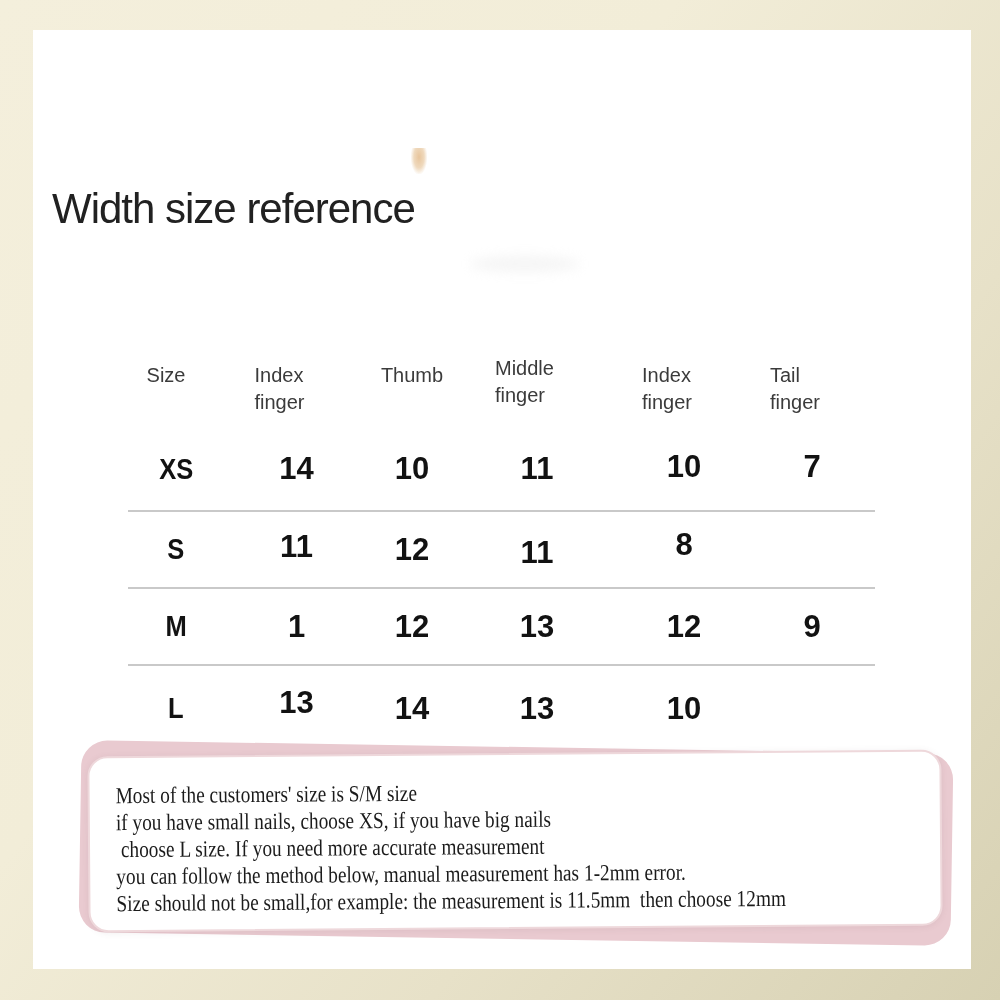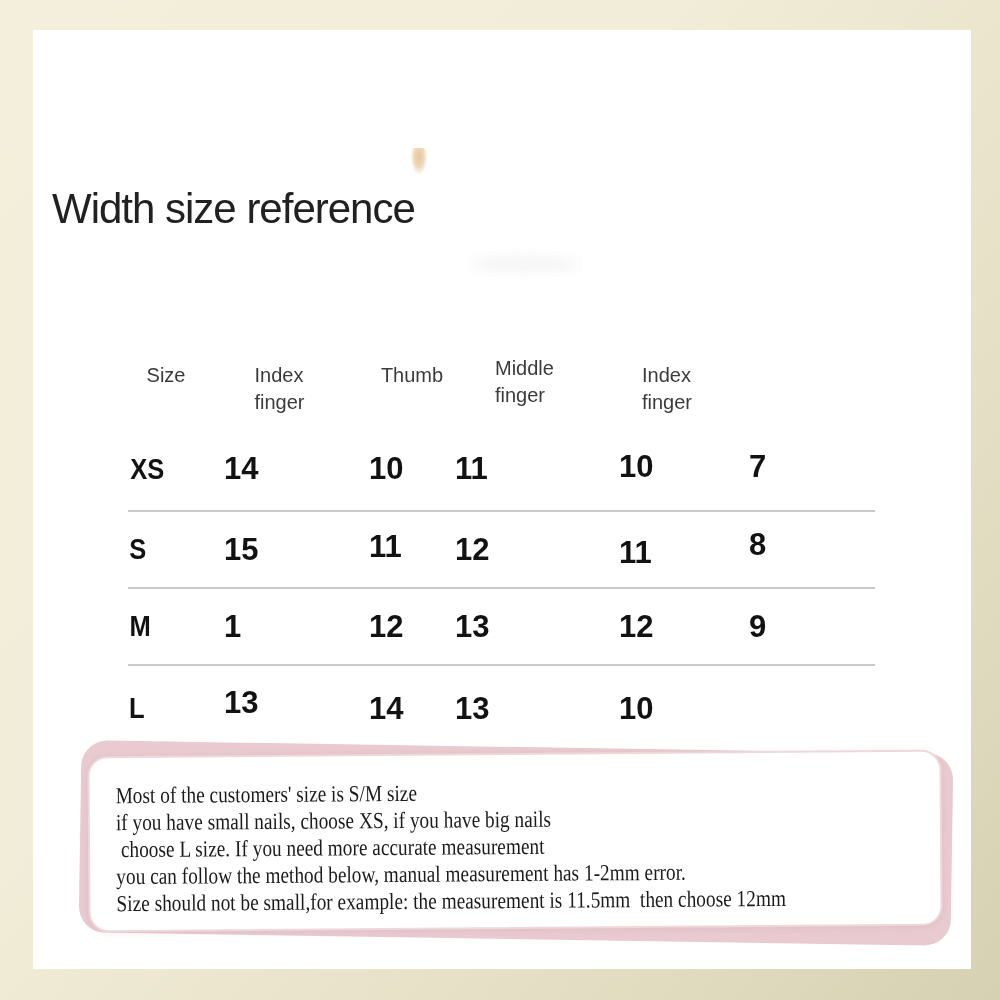--- a/index.html
+++ b/index.html
@@ -29,21 +29,21 @@
   
   .size-table{position:absolute;left:95px;top:332px;width:747px;}
   .trow{display:grid;grid-template-columns:96px 145px 86px 164px 130px 126px;}
   .thead{height:66px;}
   .thead .cell{display:flex;justify-content:center;align-items:flex-start;
     font-size:20px;line-height:27px;color:#3b3b3b;text-align:left;}
   .thead .cell span{display:inline-block;max-width:84px;}
   .size-head{color:#e4372c;font-size:28px;transform:translateX(-10px);}
   .col-middle{transform:translateY(-7px);}
 
-  .drow .cell{display:flex;align-items:center;
+  .drow .cell{display:flex;justify-content:center;align-items:center;
     font-size:31px;font-weight:bold;color:#121212;}
   .r1{height:82px;}
   .r2{height:75px;border-top:2px solid #c9c9c9;}
   .r3{height:75px;border-top:2px solid #c9c9c9;}
   .r4{height:85px;border-top:2px solid #c9c9c9;}
   .size-cell span{display:inline-block;font-size:29px;transform:scaleX(0.88);}
   .ju2{transform:translateY(-2px);} .ju3{transform:translateY(-3px);}
   .ju5{transform:translateY(-5px);} .ju6{transform:translateY(-6px);}
   .jd3{transform:translateY(3px);}
 
@@ -85,38 +85,40 @@
           </div>
         <div class="cell">
             <span>Thumb</span>
           </div>
         <div class="cell col-middle">
             <span>Middle finger</span>
           </div>
         <div class="cell">
             <span>Index finger</span>
           </div>
+        <div class="cell">
+            <span>Tail finger</span>
+          </div>
       </div>
 
       <div class="trow drow r1">
         <div class="cell size-cell">
             <span>XS</span>
           </div>
         <div class="cell">14</div>
         <div class="cell">10</div>
         <div class="cell">11</div>
         <div class="cell ju2">10</div>
         <div class="cell ju2">7</div>
       </div>
 
       <div class="trow drow r2">
         <div class="cell size-cell">
             <span>S</span>
           </div>
-        <div class="cell">15</div>
         <div class="cell ju3">11</div>
         <div class="cell">12</div>
         <div class="cell jd3">11</div>
         <div class="cell ju5">8</div>
       </div>
 
       <div class="trow drow r3">
         <div class="cell size-cell">
             <span>M</span>
           </div>

